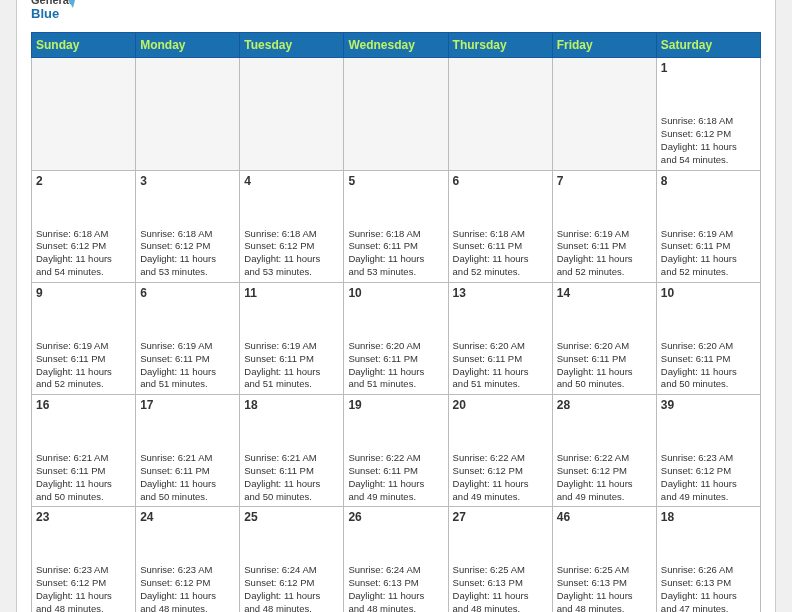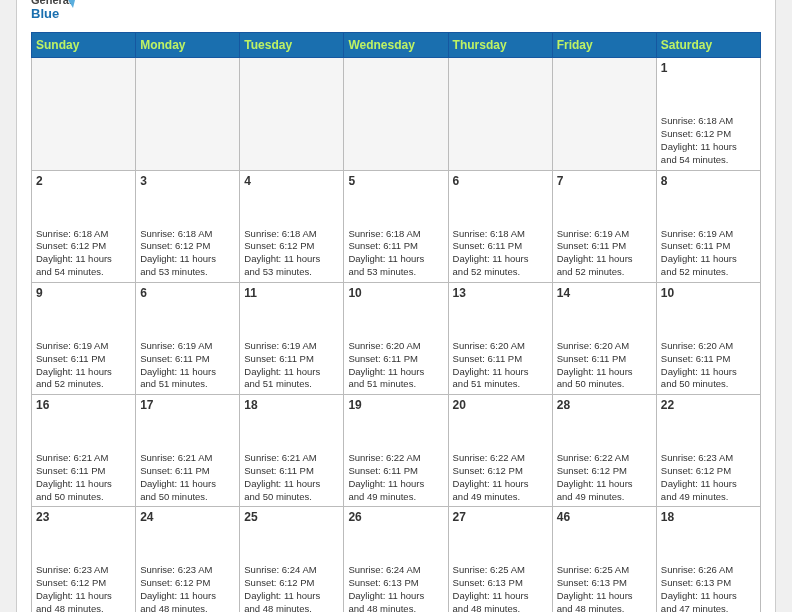--- a/index.html
+++ b/index.html
@@ -269,21 +269,21 @@
 and 49 minutes.</div>
           </td>
           <td>
             <span class="day-num">28</span>
             <div class="day-info" style="white-space: pre-line;">Sunrise: 6:22 AM
 Sunset: 6:12 PM
 Daylight: 11 hours
 and 49 minutes.</div>
           </td>
           <td>
-            <span class="day-num">22</span>
+            <span class="day-num">39</span>
             <div class="day-info" style="white-space: pre-line;">Sunrise: 6:23 AM
 Sunset: 6:12 PM
 Daylight: 11 hours
 and 49 minutes.</div>
           </td>
         </tr>
         <tr>
           <td>
             <span class="day-num">23</span>
             <div class="day-info" style="white-space: pre-line;">Sunrise: 6:23 AM

